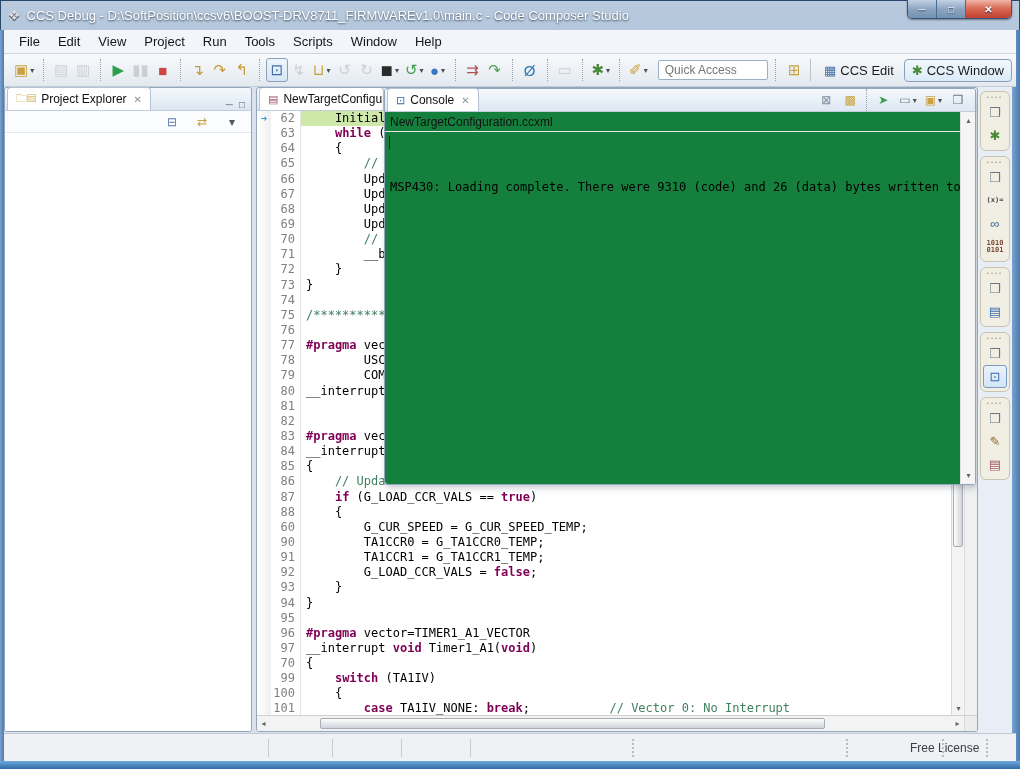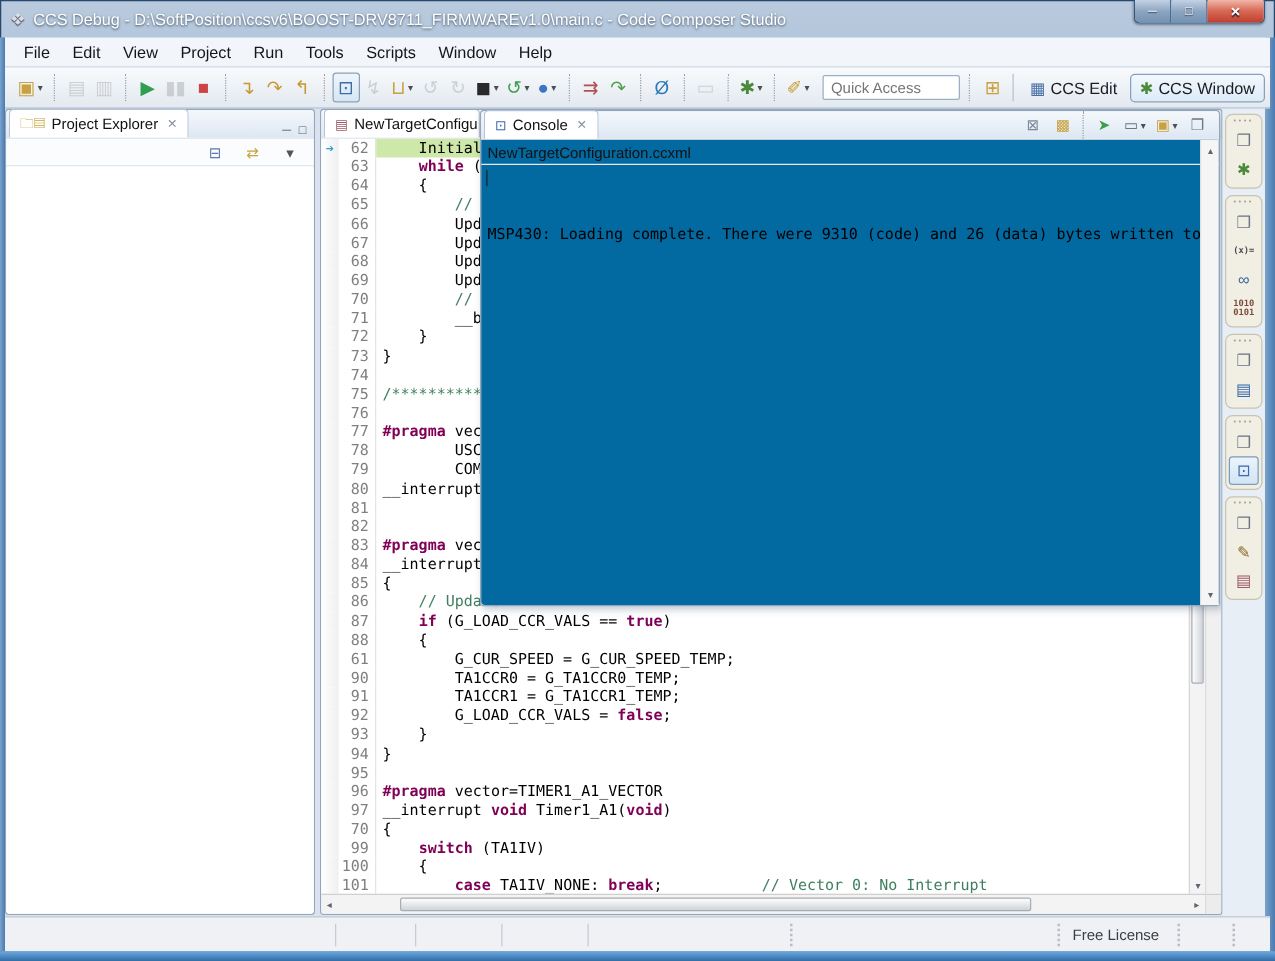--- a/index.html
+++ b/index.html
@@ -92,21 +92,21 @@
           font-size:8px; color:#5a6673; }
   .overview { position:absolute; right:0; top:0; bottom:0; width:13px; background:#f0f0f0;
               border-left:1px solid #dcdcdc; }
   .hscroll { position:absolute; left:0; right:0; bottom:0; height:16px; background:#f3f3f3;
              border-top:1px solid #d0d0d0; display:flex; align-items:center; }
   .hthumb { position:absolute; left:50px; width:505px; top:2px; height:11px;
             background:linear-gradient(#fdfdfd,#cfd4da); border:1px solid #a8adb5; border-radius:2px; }
 
   
   .console { left:127px; top:0; width:592px; height:397px; box-shadow:2px 3px 6px rgba(40,60,90,.25); z-index:5; }
-  .console .body { position:absolute; left:0; top:23px; right:0; bottom:0; background:#0369a1; border-radius:0 0 3px 3px; }
+  .console .body { position:absolute; left:0; top:23px; right:0; bottom:0; background:#15803d; border-radius:0 0 3px 3px; }
   .ctitle { font-size:12px; color:#111; padding:3px 5px 2px 5px; border-bottom:1px solid #e8e8e8; }
   .cmsg { position:relative; padding:3px 18px 0 5px; font-family:"DejaVu Sans Mono",monospace;
           font-size:12px; line-height:15px; color:#000; white-space:pre; }
   .caret { position:absolute; left:4px; top:4px; width:1px; height:13px; background:#222; }
   .cscroll { position:absolute; right:0; top:0; bottom:0; width:15px; background:#f5f5f5; border-left:1px solid #e0e0e0; }
 
   
   .fastbar { position:absolute; left:974px; top:0; width:34px; height:646px; background:#e8eef6;
              display:flex; flex-direction:column; gap:5px; padding:4px 2px; }
   .fgroup { background:#f1efe3; border:1px solid #c8c4ae; border-radius:6px; padding:2px 0 3px 0;
@@ -285,21 +285,21 @@
             <div class="cl"><span class="ann"></span><span class="num">79</span><span class="ctext"><span class="seg-p">        COMPA</span></span></div>
             <div class="cl"><span class="ann"></span><span class="num">80</span><span class="ctext"><span class="seg-p">__interrupt </span><span class="seg-k">void</span></span></div>
             <div class="cl"><span class="ann"></span><span class="num">81</span><span class="ctext"></span></div>
             <div class="cl"><span class="ann"></span><span class="num">82</span><span class="ctext"></span></div>
             <div class="cl"><span class="ann"></span><span class="num">83</span><span class="ctext"><span class="seg-d">#pragma</span><span class="seg-p"> vector=</span></span></div>
             <div class="cl"><span class="ann"></span><span class="num">84</span><span class="ctext"><span class="seg-p">__interrupt </span><span class="seg-k">void</span></span></div>
             <div class="cl"><span class="ann"></span><span class="num">85</span><span class="ctext"><span class="seg-p">{</span></span></div>
             <div class="cl"><span class="ann"></span><span class="num">86</span><span class="ctext"><span class="seg-c">    // Update </span></span></div>
             <div class="cl"><span class="ann"></span><span class="num">87</span><span class="ctext"><span class="seg-p">    </span><span class="seg-k">if</span><span class="seg-p"> (G_LOAD_CCR_VALS == </span><span class="seg-k">true</span><span class="seg-p">)</span></span></div>
             <div class="cl"><span class="ann"></span><span class="num">88</span><span class="ctext"><span class="seg-p">    {</span></span></div>
-            <div class="cl"><span class="ann"></span><span class="num">61</span><span class="ctext"><span class="seg-p">        G_CUR_SPEED = G_CUR_SPEED_TEMP;</span></span></div>
+            <div class="cl"><span class="ann"></span><span class="num">60</span><span class="ctext"><span class="seg-p">        G_CUR_SPEED = G_CUR_SPEED_TEMP;</span></span></div>
             <div class="cl"><span class="ann"></span><span class="num">90</span><span class="ctext"><span class="seg-p">        TA1CCR0 = G_TA1CCR0_TEMP;</span></span></div>
             <div class="cl"><span class="ann"></span><span class="num">91</span><span class="ctext"><span class="seg-p">        TA1CCR1 = G_TA1CCR1_TEMP;</span></span></div>
             <div class="cl"><span class="ann"></span><span class="num">92</span><span class="ctext"><span class="seg-p">        G_LOAD_CCR_VALS = </span><span class="seg-k">false</span><span class="seg-p">;</span></span></div>
             <div class="cl"><span class="ann"></span><span class="num">93</span><span class="ctext"><span class="seg-p">    }</span></span></div>
             <div class="cl"><span class="ann"></span><span class="num">94</span><span class="ctext"><span class="seg-p">}</span></span></div>
             <div class="cl"><span class="ann"></span><span class="num">95</span><span class="ctext"></span></div>
             <div class="cl"><span class="ann"></span><span class="num">96</span><span class="ctext"><span class="seg-d">#pragma</span><span class="seg-p"> vector=TIMER1_A1_VECTOR</span></span></div>
             <div class="cl"><span class="ann"></span><span class="num">97</span><span class="ctext"><span class="seg-p">__interrupt </span><span class="seg-k">void</span><span class="seg-p"> Timer1_A1(</span><span class="seg-k">void</span><span class="seg-p">)</span></span></div>
             <div class="cl"><span class="ann"></span><span class="num">70</span><span class="ctext"><span class="seg-p">{</span></span></div>
             <div class="cl"><span class="ann"></span><span class="num">99</span><span class="ctext"><span class="seg-p">    </span><span class="seg-k">switch</span><span class="seg-p"> (TA1IV)</span></span></div>
@@ -385,19 +385,19 @@
       </div>
   </div>
 
   <div class="statusbar">
     <div class="ssep" style="left:264px"></div>
     <div class="ssep" style="left:328px"></div>
     <div class="ssep" style="left:397px"></div>
     <div class="ssep" style="left:466px"></div>
     <div class="sdots" style="left:628px"></div>
     <div class="sdots" style="left:842px"></div>
-    <div class="slabel" style="left:854px">Free License</div>
+    <div class="slabel" style="left:906px">Free License</div>
     <div class="sdots" style="left:938px"></div>
     <div class="sdots" style="left:982px"></div>
   </div>
 
   <div class="bottomframe"></div>
 </div>
 
 </body></html>

